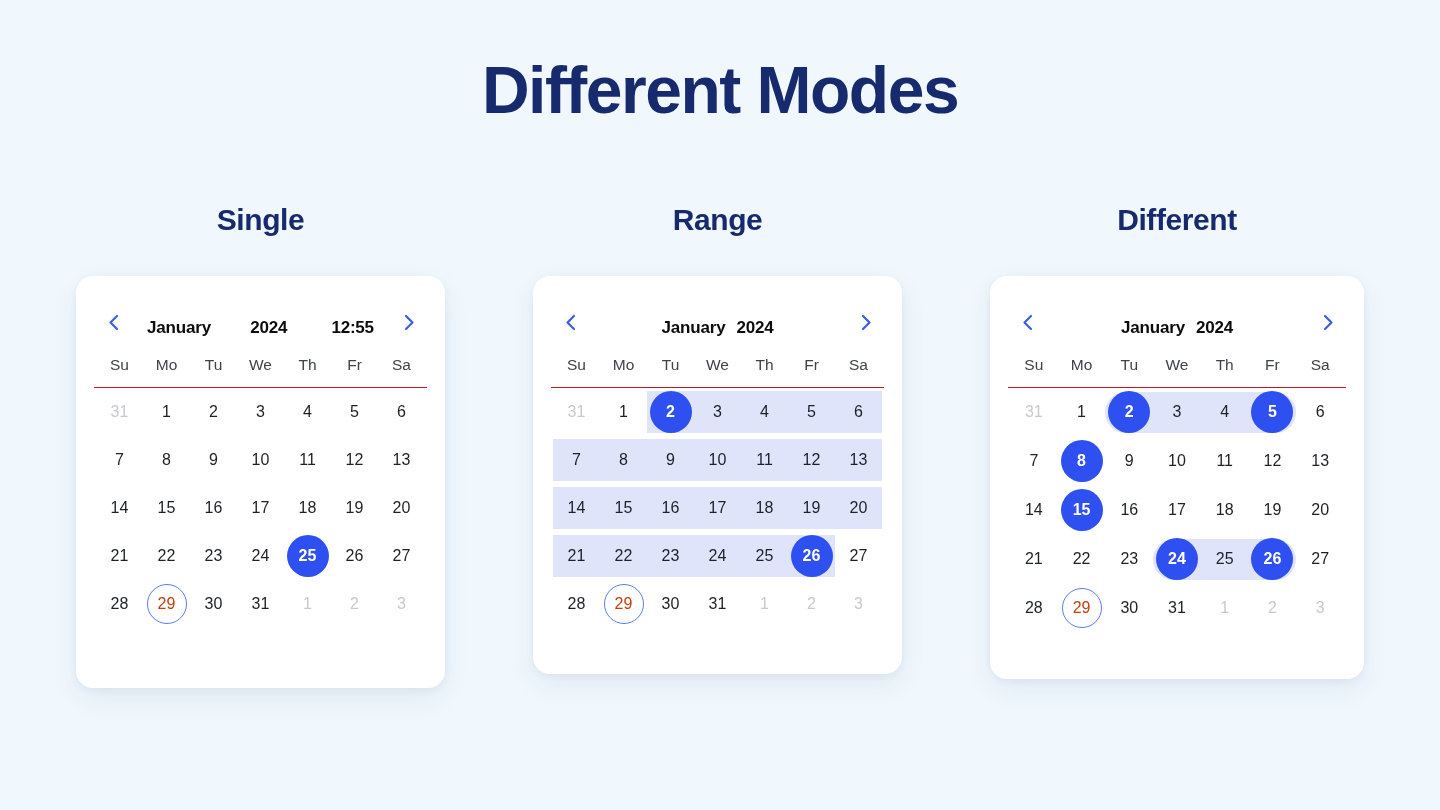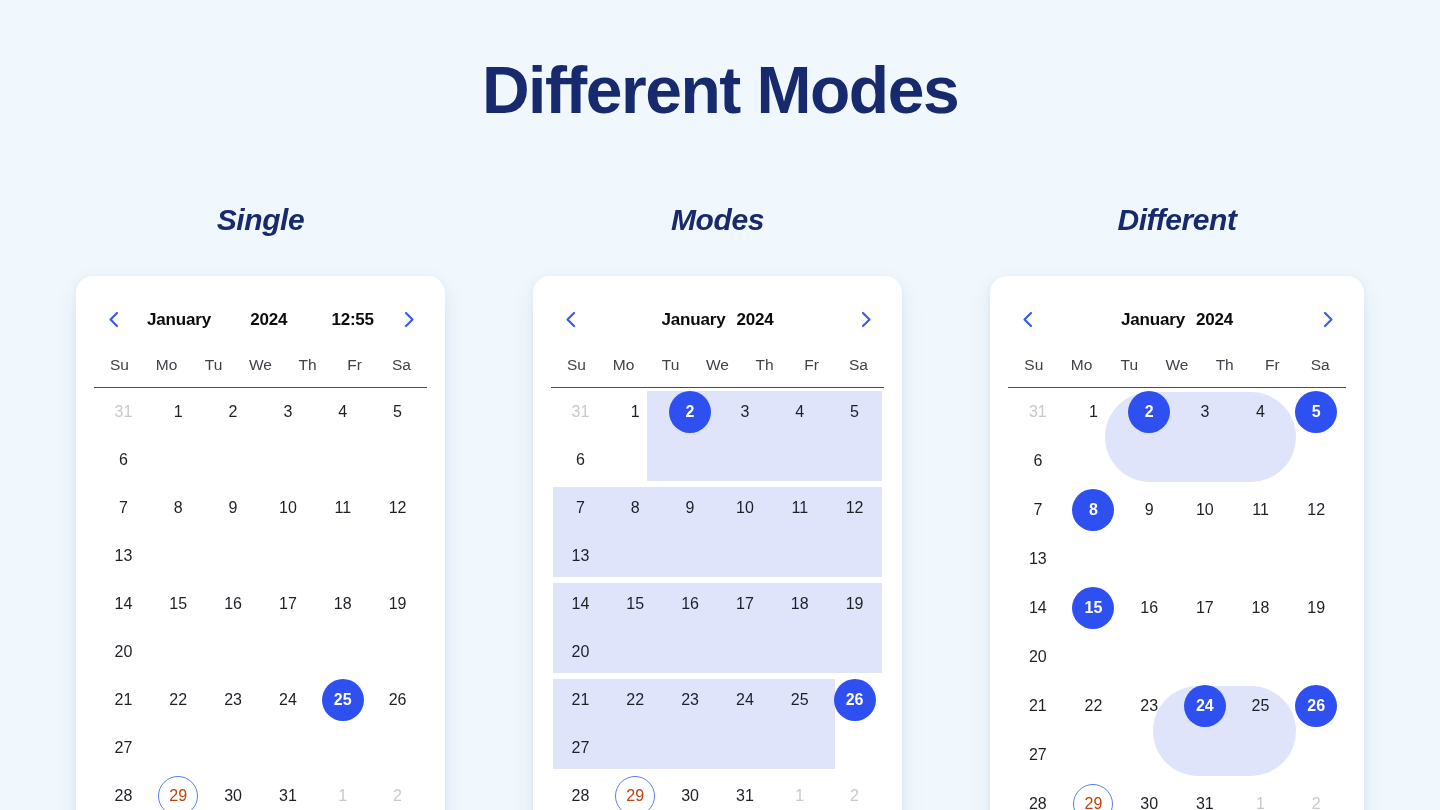--- a/index.html
+++ b/index.html
@@ -46,39 +46,38 @@
     flex-direction: column;
     align-items: center;
   }
 
   .column-title {
     font-size: 30px;
     font-weight: bold;
     color: #172a6e;
     letter-spacing: -0.4px;
     margin-bottom: 39px;
-    font-style: italic;
   }
 
   .card {
     background: #ffffff;
     border-radius: 17px;
     box-shadow: 0 10px 26px rgba(24, 54, 110, 0.075),
                 0 2px 8px rgba(24, 54, 110, 0.045);
     padding: 26px 18px 30px 18px;
   }
 
   .card.single  { width: 369px; }
   .card.range   { width: 369px; }
   .card.multiple{ width: 374px; }
 
   
   .cal-header {
     display: flex;
-    align-items: center;
+    align-items: flex-end;
     height: 36px;
     padding: 0 4px;
     margin-bottom: 12px;
   }
   .nav-btn {
     width: 30px;
     height: 30px;
     display: flex;
     align-items: center;
     justify-content: center;
@@ -123,21 +122,21 @@
     font-size: 15.5px;
     color: #3f4249;
     padding: 6px 0 13px 0;
   }
 
   
   .weeks { padding: 0 2px; }
 
   .week {
     display: grid;
-    grid-template-columns: repeat(6, 1fr);
+    grid-template-columns: repeat(7, 1fr);
     position: relative;
   }
 
   .day-cell {
     height: 48px;
     display: flex;
     align-items: center;
     justify-content: center;
     position: relative;
     z-index: 2;
@@ -343,21 +342,21 @@
               </div>
               <div class="day-cell">
                 <div class="day outside">3</div>
               </div>
             </div>
           </div>
           <div class="footer-space"></div>
         </div>
       </div>
       <div class="column">
-        <div class="column-title">Modes</div>
+        <div class="column-title">Range</div>
         <div class="card range">
           <div class="cal-header">
             <button class="nav-btn">
               <svg width="23" height="23" viewBox="0 0 23 23" fill="none">
                 <path d="M15 5 L8.5 11.5 L15 18" stroke="#3b5cf0" stroke-width="2.2" stroke-linecap="round" stroke-linejoin="round"></path>
               </svg>
             </button>
             <div class="header-center">
               <span class="hdr-month">January</span>
               <span class="hdr-year">2024</span>

